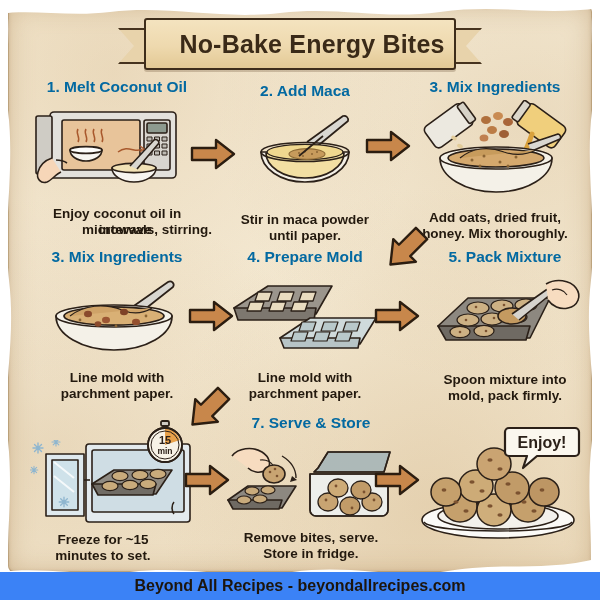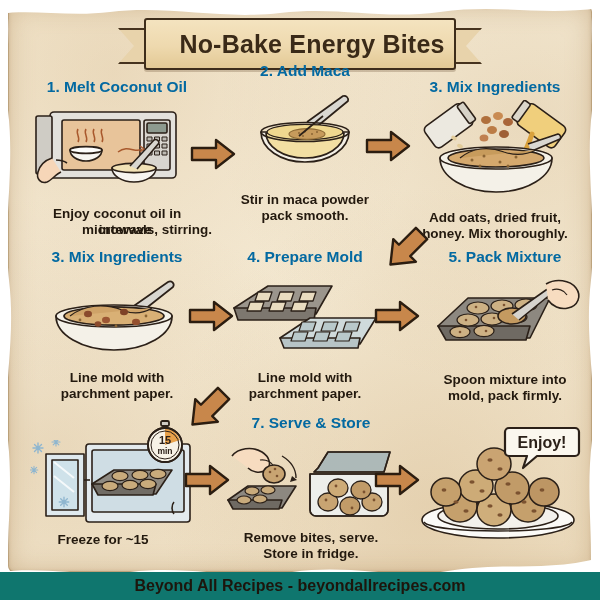--- a/index.html
+++ b/index.html
@@ -69,21 +69,21 @@
   
   .timer{position:absolute; left:144px; top:420px; width:42px; height:44px;}
 
   
   .bubble{position:absolute; left:503px; top:424px;}
 
   
   .footer{
     position:absolute; left:0; top:572px; width:600px; height:28px;
     display:flex; align-items:center; justify-content:center;
-    font-size:16px; font-weight:700; color:#1d150c; background:#0f766e;
+    font-size:16px; font-weight:700; color:#1d150c; background:#3b82f6;
   }
 </style>
 </head>
 <body>
 
 <div id="page">
 
   <div class="paper"></div>
   <div class="paper-edge"></div>
 
@@ -150,42 +150,42 @@
     <div class="p-cap" style="top:128px;">Enjoy coconut oil in microwave</div>
     <div class="p-cap" style="top:144px;text-align:right;">intervals, stirring.</div>
   </div>
 
   <div class="arrow" style="left:188px;top:136px;width:50px;height:36px;">
     <svg viewBox="0 0 50 36" width="50" height="36">
       <path d="M4,12 H28 V4 L46,18 L28,32 V24 H4 Z" fill="#c8874b" stroke="#2b1d10" stroke-width="2.4" stroke-linejoin="round"></path>
     </svg>
   </div>
 
-  <div class="panel" style="left:215px;top:62px;width:180px;height:160px;">
+  <div class="panel" style="left:215px;top:82px;width:180px;height:160px;">
     <div class="p-title" style="top:0;">2. Add Maca</div>
     <svg class="art" style="left:20px;top:26px;width:140px;height:98px;" viewBox="0 0 140 98">
       <g stroke="#2b2018" stroke-width="1.7" stroke-linejoin="round">
         <path d="M72,34 l36,-26 a4,4 0 0 1 5,5 l-34,28" fill="#d9d7d1"></path>
         <path d="M26,44 h88 a44,30 0 0 1 -88,0 Z" fill="#f3efe6"></path>
         <path d="M31,45 h78 a39,25 0 0 1 -78,0 Z" fill="#f2dfa3"></path>
         <ellipse cx="70" cy="44" rx="44" ry="9.5" fill="none"></ellipse>
         <ellipse cx="70" cy="44" rx="38" ry="7.6" fill="#f0d88f" stroke-width="1.2"></ellipse>
         <ellipse cx="72" cy="46" rx="18" ry="5.4" fill="#c79b5c" stroke="#8d6a36" stroke-width="1.1"></ellipse>
         <g stroke="none" fill="#8b6534">
           <circle cx="64" cy="45" r="1"></circle>
             <circle cx="70" cy="43.5" r="1"></circle>
             <circle cx="77" cy="46" r="1"></circle>
           <circle cx="82" cy="44" r="1"></circle>
             <circle cx="68" cy="48" r="1"></circle>
         </g>
         <path d="M64,48 l24,-20" fill="none"></path>
       </g>
     </svg>
     <div class="p-cap" style="top:130px;">Stir in maca powder</div>
-    <div class="p-cap" style="top:146px;">pack smooth.</div>
+    <div class="p-cap" style="top:146px;">until paper.</div>
   </div>
 
   <div class="arrow" style="left:363px;top:128px;width:50px;height:36px;">
     <svg viewBox="0 0 50 36" width="50" height="36">
       <path d="M4,12 H28 V4 L46,18 L28,32 V24 H4 Z" fill="#c8874b" stroke="#2b1d10" stroke-width="2.4" stroke-linejoin="round"></path>
     </svg>
   </div>
 
   <div class="panel" style="left:400px;top:78px;width:190px;height:160px;">
     <div class="p-title" style="top:0;">3. Mix Ingredients</div>
@@ -383,20 +383,21 @@
           </g>
         <g transform="translate(4,30) scale(.75)">
             <path d="M0,-5 V5 M-5,0 H5 M-3.5,-3.5 L3.5,3.5 M3.5,-3.5 L-3.5,3.5"></path>
           </g>
         <g transform="translate(34,62) scale(.95)">
             <path d="M0,-5 V5 M-5,0 H5 M-3.5,-3.5 L3.5,3.5 M3.5,-3.5 L-3.5,3.5"></path>
           </g>
       </g>
     </svg>
     <div class="p-cap" style="top:116px;left:-8px;width:170px;">Freeze for ~15</div>
+    <div class="p-cap" style="top:132px;left:-8px;width:170px;">minutes to set.</div>
   </div>
 
   <svg class="timer" viewBox="0 0 42 44">
     <g stroke="#2b2018" stroke-width="1.8" stroke-linejoin="round">
       <rect x="17" y="1" width="8" height="5" rx="1.5" fill="#cfcbc3"></rect>
       <circle cx="21" cy="25" r="17" fill="#f7f2e6"></circle>
       <path d="M21,25 L21,8 A17,17 0 0 1 36,20 Z" fill="#e8a14a" stroke="none"></path>
       <circle cx="21" cy="25" r="17" fill="none"></circle>
       <circle cx="21" cy="25" r="14" fill="none" stroke-width="1"></circle>
     </g>

